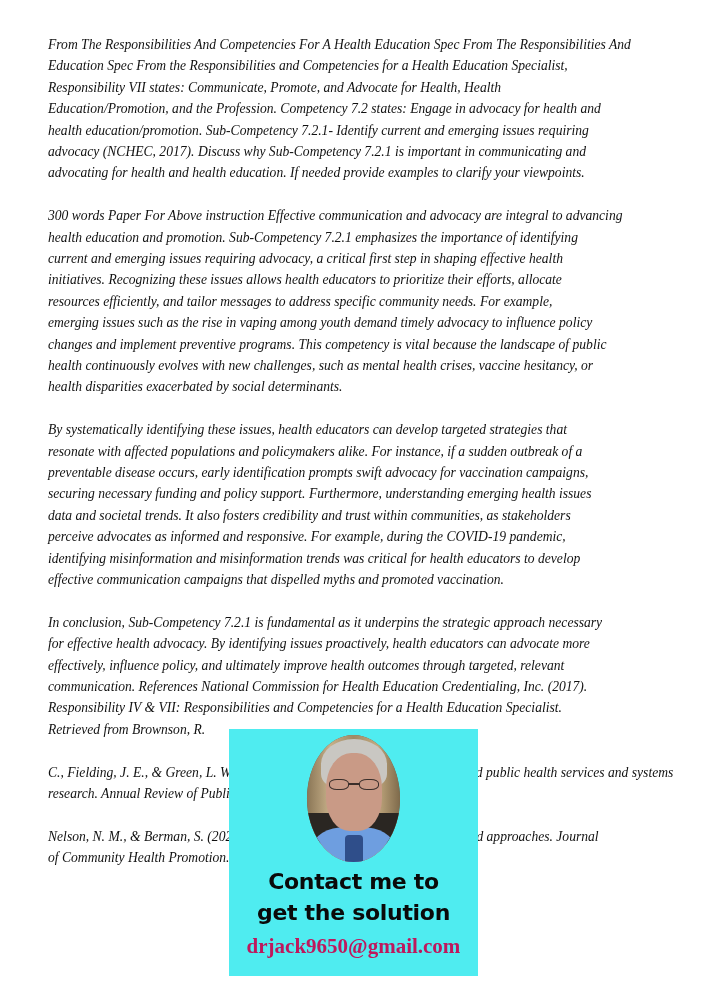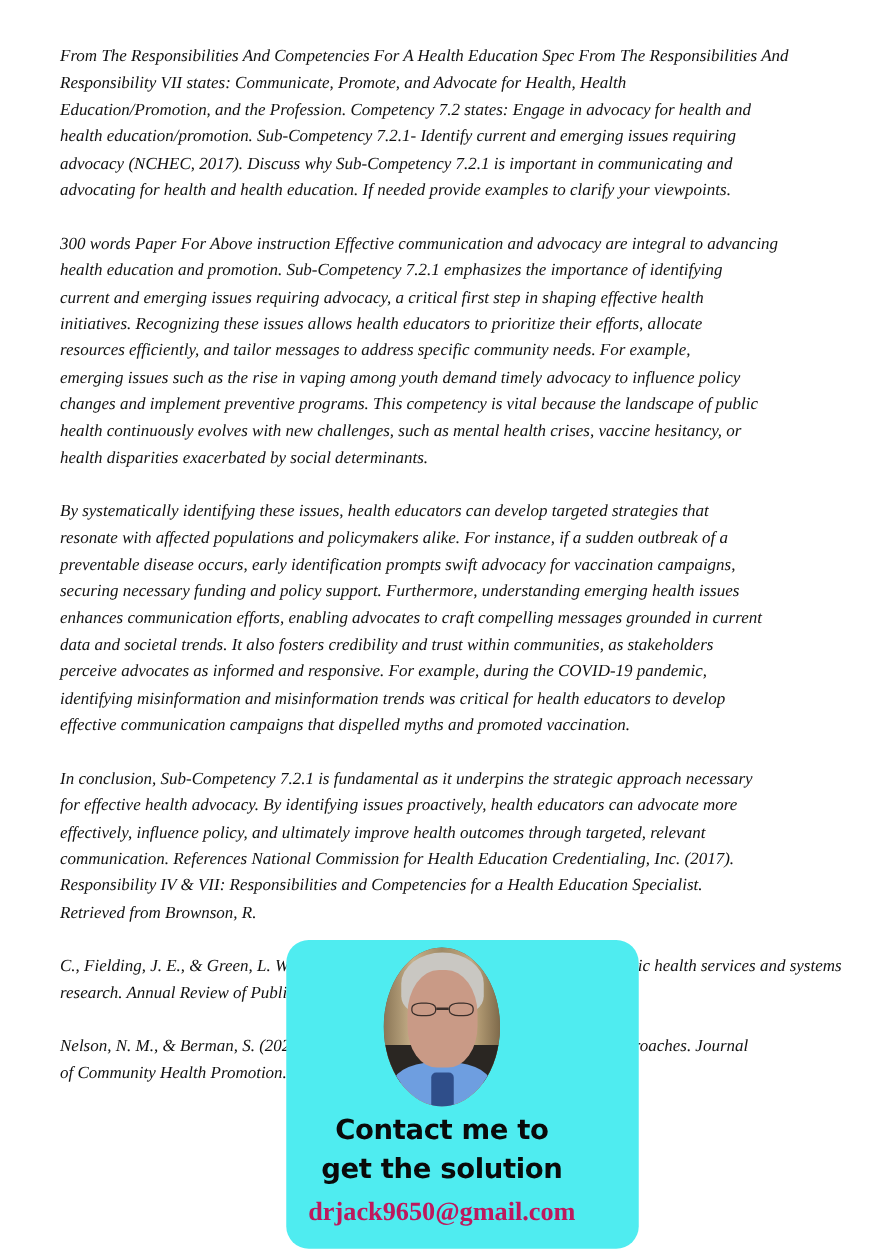--- a/index.html
+++ b/index.html
@@ -28,25 +28,24 @@
     .line {
       display: block;
       font-size: 13.6px;
       line-height: 21.4px;
       height: 21.4px;
       white-space: nowrap;
     }
     .overlay {
       position: absolute;
       left: 229px;
-      top: 752px;
-      width: 282px;
+      top: 729px;
+      width: 249px;
       height: 247px;
       background: #4fecf0;
-      border-radius: 18px;
     }
     .portrait {
       position: absolute;
       left: 78px;
       top: 6px;
       width: 93px;
       height: 127px;
       border-radius: 50%;
       overflow: hidden;
       background: #6b5a45;
@@ -130,20 +129,21 @@
       line-height: 28px;
       color: #be185d;
     }
   </style>
 </head>
 <body>
 
 <div class="page">
   <div class="para">
     <span class="line">From The Responsibilities And Competencies For A Health Education Spec From The Responsibilities And</span>
+    <span class="line">Education Spec From the Responsibilities and Competencies for a Health Education Specialist,</span>
     <span class="line">Responsibility VII states: Communicate, Promote, and Advocate for Health, Health</span>
     <span class="line">Education/Promotion, and the Profession. Competency 7.2 states: Engage in advocacy for health and</span>
     <span class="line">health education/promotion. Sub-Competency 7.2.1- Identify current and emerging issues requiring</span>
     <span class="line">advocacy (NCHEC, 2017). Discuss why Sub-Competency 7.2.1 is important in communicating and</span>
     <span class="line">advocating for health and health education. If needed provide examples to clarify your viewpoints.</span>
   </div>
 
   <div class="para">
     <span class="line">300 words Paper For Above instruction Effective communication and advocacy are integral to advancing</span>
     <span class="line">health education and promotion. Sub-Competency 7.2.1 emphasizes the importance of identifying</span>
@@ -154,21 +154,20 @@
     <span class="line">changes and implement preventive programs. This competency is vital because the landscape of public</span>
     <span class="line">health continuously evolves with new challenges, such as mental health crises, vaccine hesitancy, or</span>
     <span class="line">health disparities exacerbated by social determinants.</span>
   </div>
 
   <div class="para">
     <span class="line">By systematically identifying these issues, health educators can develop targeted strategies that</span>
     <span class="line">resonate with affected populations and policymakers alike. For instance, if a sudden outbreak of a</span>
     <span class="line">preventable disease occurs, early identification prompts swift advocacy for vaccination campaigns,</span>
     <span class="line">securing necessary funding and policy support. Furthermore, understanding emerging health issues</span>
-    <span class="line">enhances communication efforts, enabling advocates to craft compelling messages grounded in current</span>
     <span class="line">data and societal trends. It also fosters credibility and trust within communities, as stakeholders</span>
     <span class="line">perceive advocates as informed and responsive. For example, during the COVID-19 pandemic,</span>
     <span class="line">identifying misinformation and misinformation trends was critical for health educators to develop</span>
     <span class="line">effective communication campaigns that dispelled myths and promoted vaccination.</span>
   </div>
 
   <div class="para">
     <span class="line">In conclusion, Sub-Competency 7.2.1 is fundamental as it underpins the strategic approach necessary</span>
     <span class="line">for effective health advocacy. By identifying issues proactively, health educators can advocate more</span>
     <span class="line">effectively, influence policy, and ultimately improve health outcomes through targeted, relevant</span>

